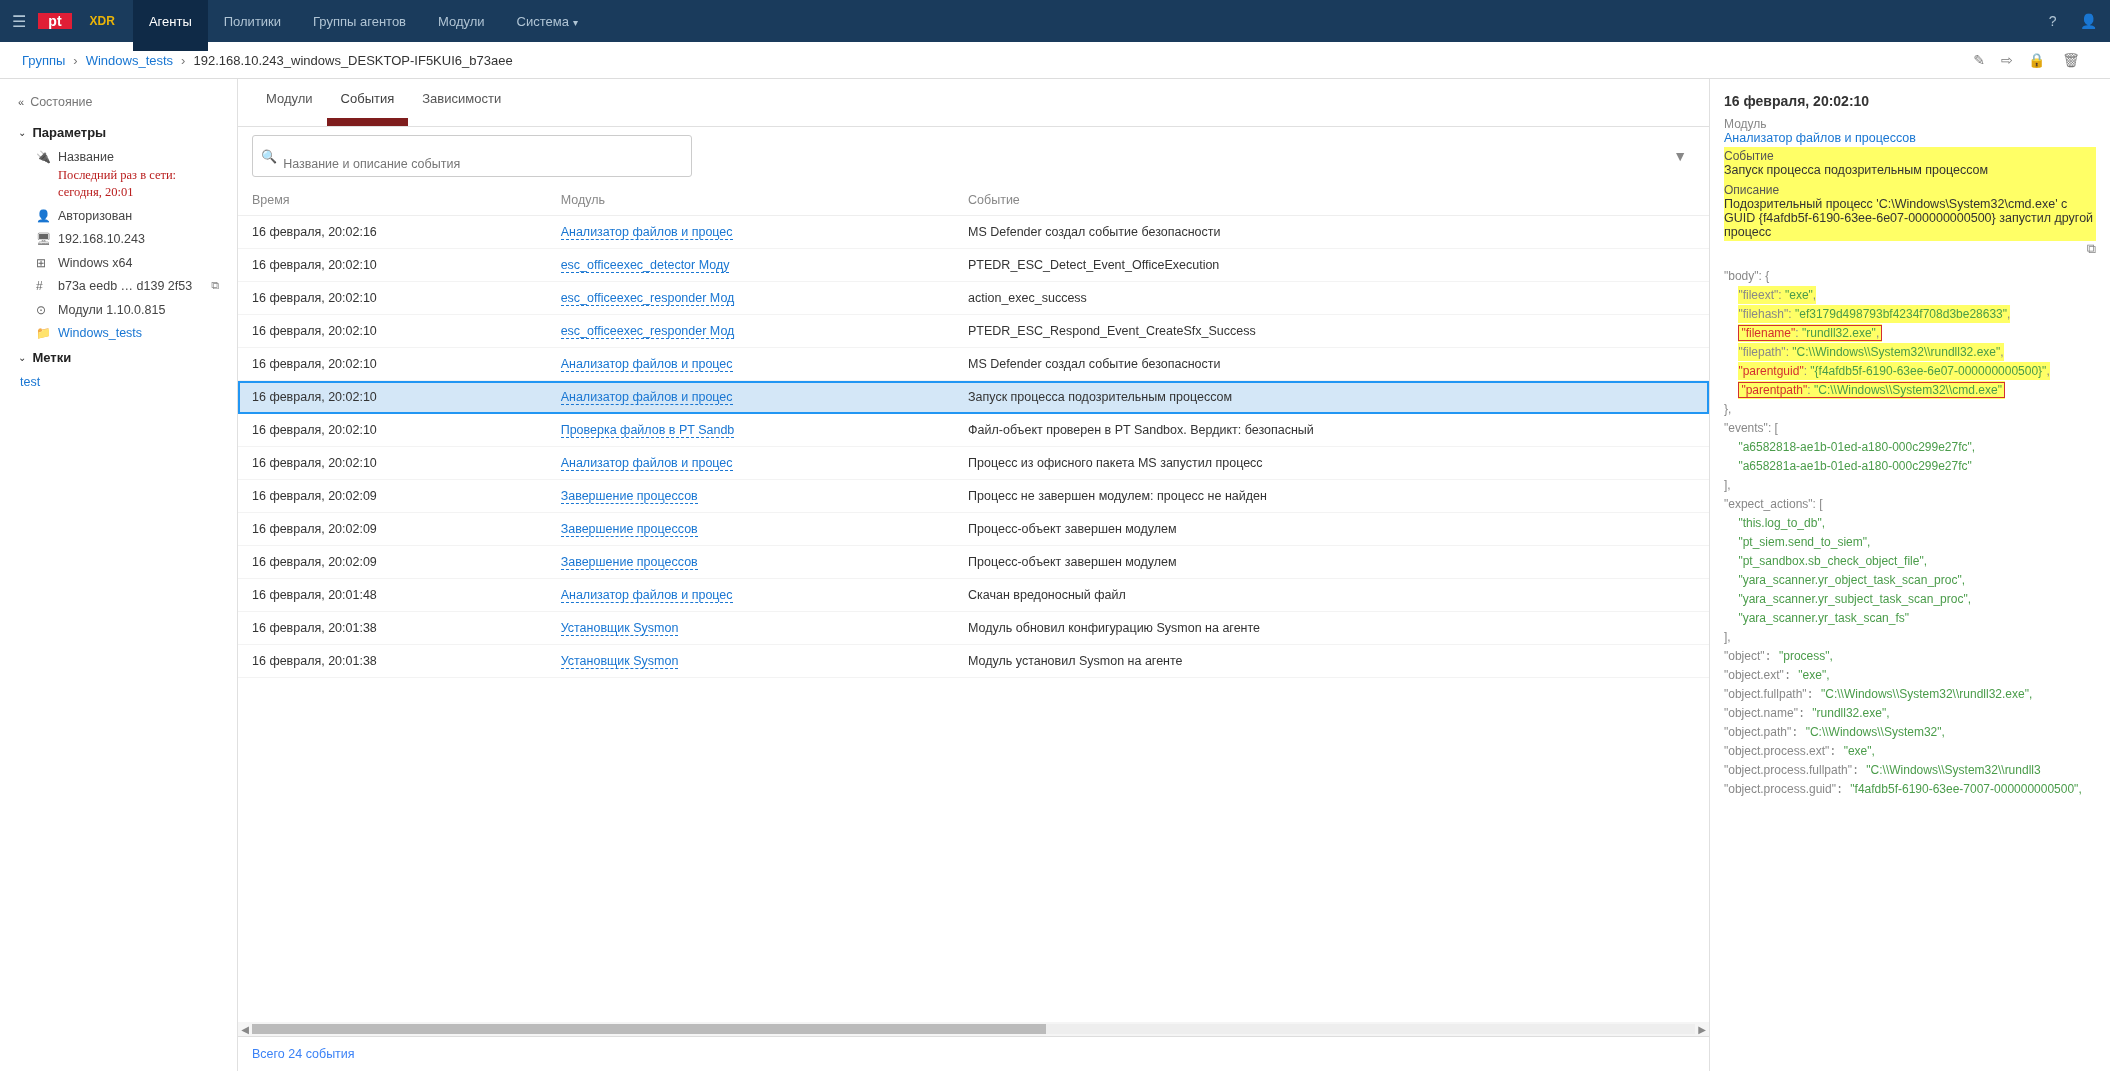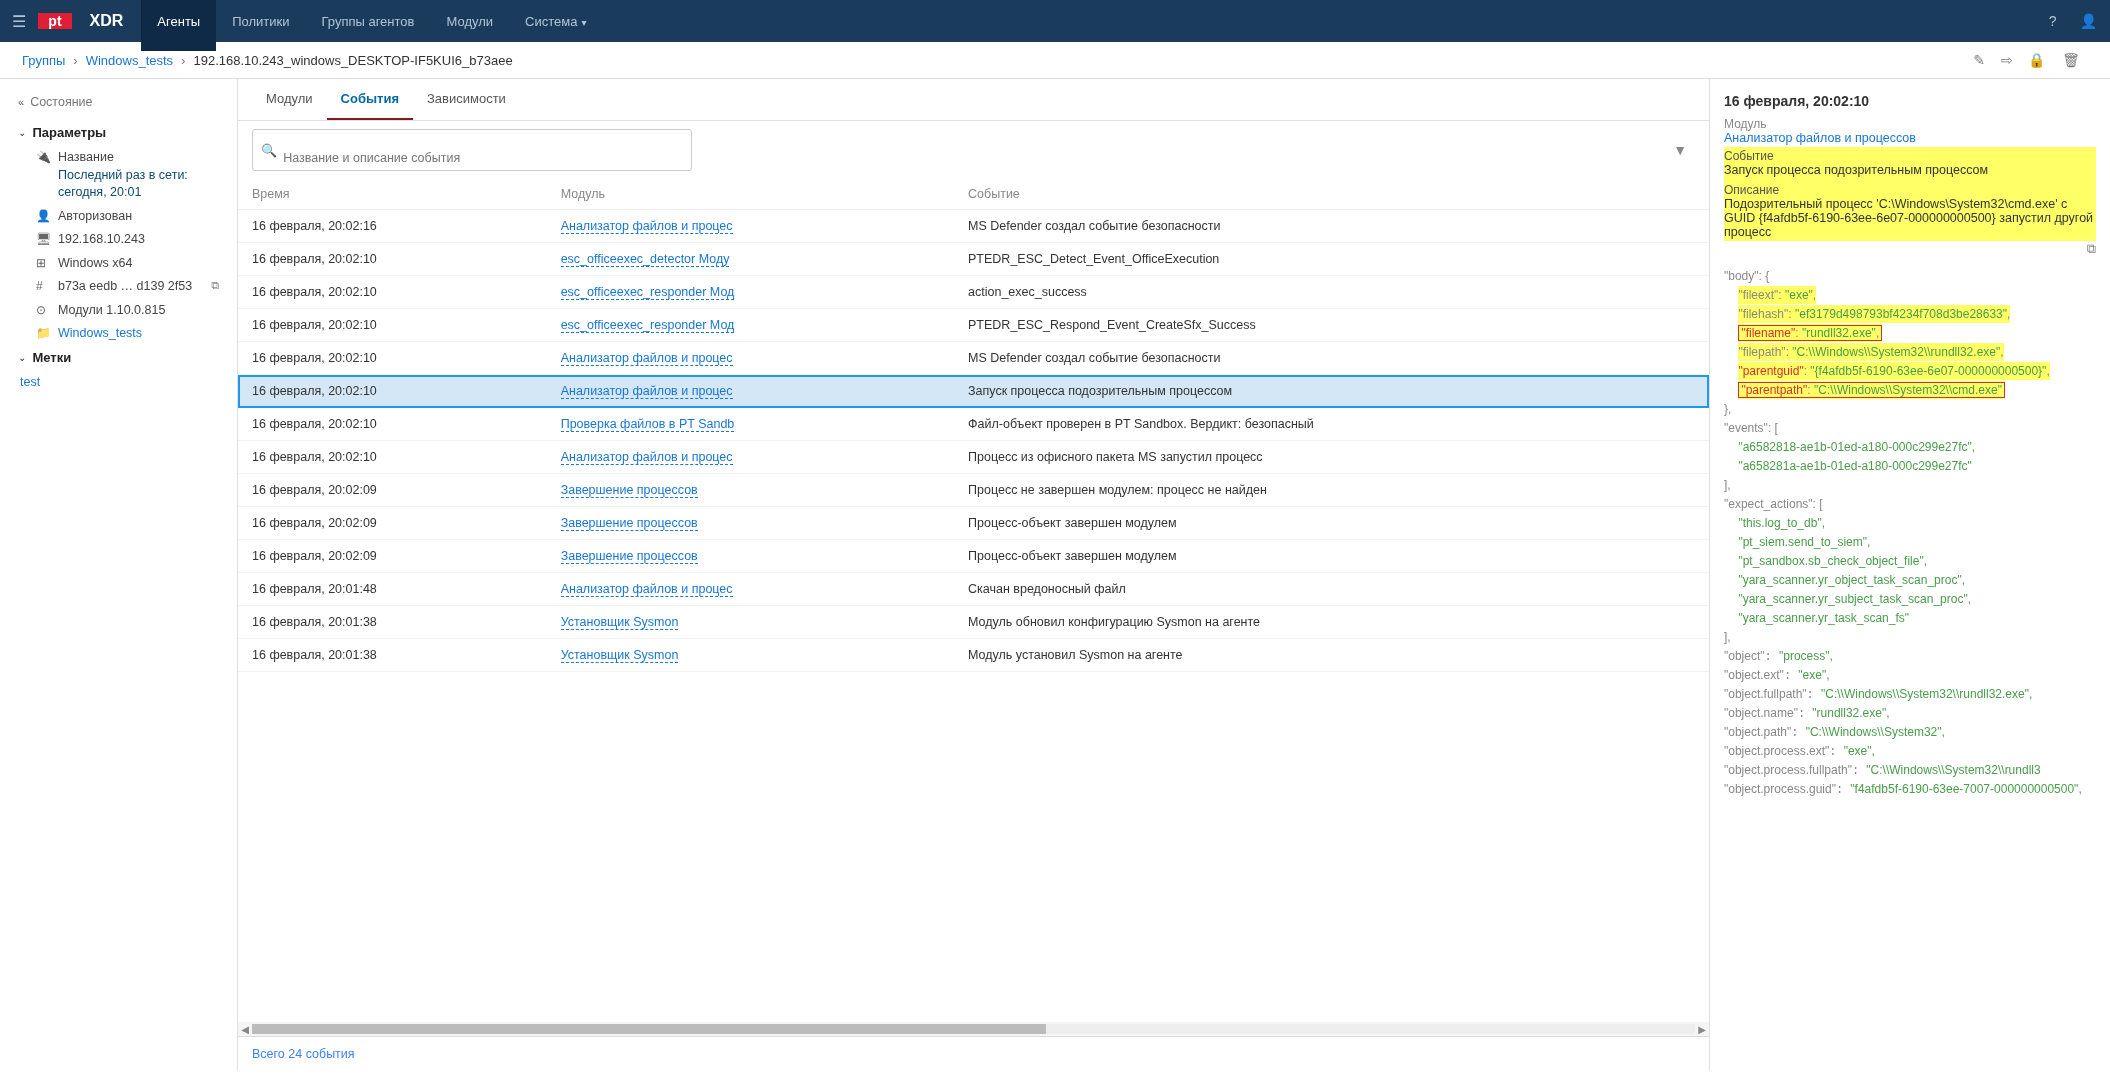--- a/index.html
+++ b/index.html
@@ -1,20 +1,20 @@
 <!DOCTYPE html>
 <html><head>
 <meta charset="utf-8">
 <style>
 * { margin:0; padding:0; box-sizing:border-box; font-family:Arial,Helvetica,sans-serif; }
 body { background:#fff; font-size:13px; color:#333; }
 .topbar { background:#1a3b5c; color:#b0c4d4; display:flex; align-items:center; height:42px; }
 .topbar .menu-icon { padding:0 12px; cursor:pointer; font-size:16px; }
 .topbar .logo { background:#e01e36; color:#fff; font-weight:bold; padding:0 10px; font-size:14px; }
-.topbar .product { color:#ffffff; font-weight:bold; padding:0 18px; font-size:16px; }
+.topbar .product { color:#eab308; font-weight:bold; padding:0 18px; font-size:12px; }
 .topbar .nav-item { padding:22px 16px; cursor:pointer; font-size:13px; }
 .topbar .nav-item.active { background:#0f2a47; color:#fff; }
 .topbar .nav-item .chev { font-size:10px; margin-left:4px; }
 .topbar .spacer { flex:1; }
 .topbar .right-icon { padding:0 12px; cursor:pointer; font-size:14px; }
 .breadcrumb-bar { display:flex; align-items:center; padding:10px 22px; border-bottom:1px solid #ddd; }
 .breadcrumb-bar a { color:#1976d2; text-decoration:none; font-size:13px; }
 .breadcrumb-bar .sep { padding:0 8px; color:#777; }
 .breadcrumb-bar .current { color:#333; font-size:13px; }
 .breadcrumb-bar .spacer { flex:1; }
@@ -28,21 +28,21 @@
 .side-section b { font-weight:bold; color:#222; font-size:13px; }
 .side-line { display:flex; align-items:flex-start; padding:3px 18px 3px 36px; color:#444; line-height:1.4; }
 .side-line .icon { width:16px; margin-right:6px; color:#666; font-size:12px; }
 .side-line .txt { flex:1; }
 .side-line .copy { color:#888; font-size:11px; cursor:pointer; }
 .green-plug { color:#4caf50; }
 .link { color:#1976d2; cursor:pointer; }
 .main { flex:1; display:flex; flex-direction:column; border-right:1px solid #e0e0e0; }
 .tabs { display:flex; border-bottom:1px solid #e0e0e0; padding:0 14px; }
 .tab { padding:12px 14px; cursor:pointer; color:#555; font-size:13px; }
-.tab.active { color:#0369a1; border-bottom:2px solid #7f1d1d; font-weight:700; }
+.tab.active { color:#404040; border-bottom:8px solid #7f1d1d; font-weight:400; }
 .search-row { display:flex; align-items:center; padding:8px 14px; }
 .search-box { display:flex; align-items:center; border:1px solid #ccc; border-radius:3px; padding:5px 8px; width:440px; }
 .search-box .sicon { color:#888; margin-right:6px; }
 .search-box input { border:none; outline:none; flex:1; font-size:12.5px;margin-top:16px; }
 .filter-icon { margin-left:auto; color:#888; cursor:pointer; font-size:14px; padding:0 8px; }
 .table-wrap { flex:1; overflow:auto; }
 table { width:100%; border-collapse:collapse; }
 th { text-align:left; padding:8px 14px; color:#888; font-weight:normal; border-bottom:1px solid #eee; font-size:12.5px; }
 td { padding:9px 14px; font-size:12.5px; border-bottom:1px solid #f3f3f3; }
 tr.sel td { background:#d4e7f7; }
@@ -99,21 +99,21 @@
     <div class="side-head">
         <span class="chev">«</span>
         <span>Состояние</span>
       </div>
     <div class="side-section">
         <span class="chev">⌄</span>
         <b>Параметры</b>
       </div>
     <div class="side-line">
         <span class="icon green-plug">🔌</span>
-        <span class="txt"><span>Название</span><br><span style="color:#0c4a6e;">Последний раз в сети: сегодня, 20:01</span></span>
+        <span class="txt"><span>Название</span><br><span style="color:#b91c1c;font-family:Liberation Serif, serif;">Последний раз в сети: сегодня, 20:01</span></span>
       </div>
     <div class="side-line">
         <span class="icon">👤</span>
         <span class="txt">Авторизован</span>
       </div>
     <div class="side-line">
         <span class="icon">🖥</span>
         <span class="txt">192.168.10.243</span>
       </div>
     <div class="side-line">

